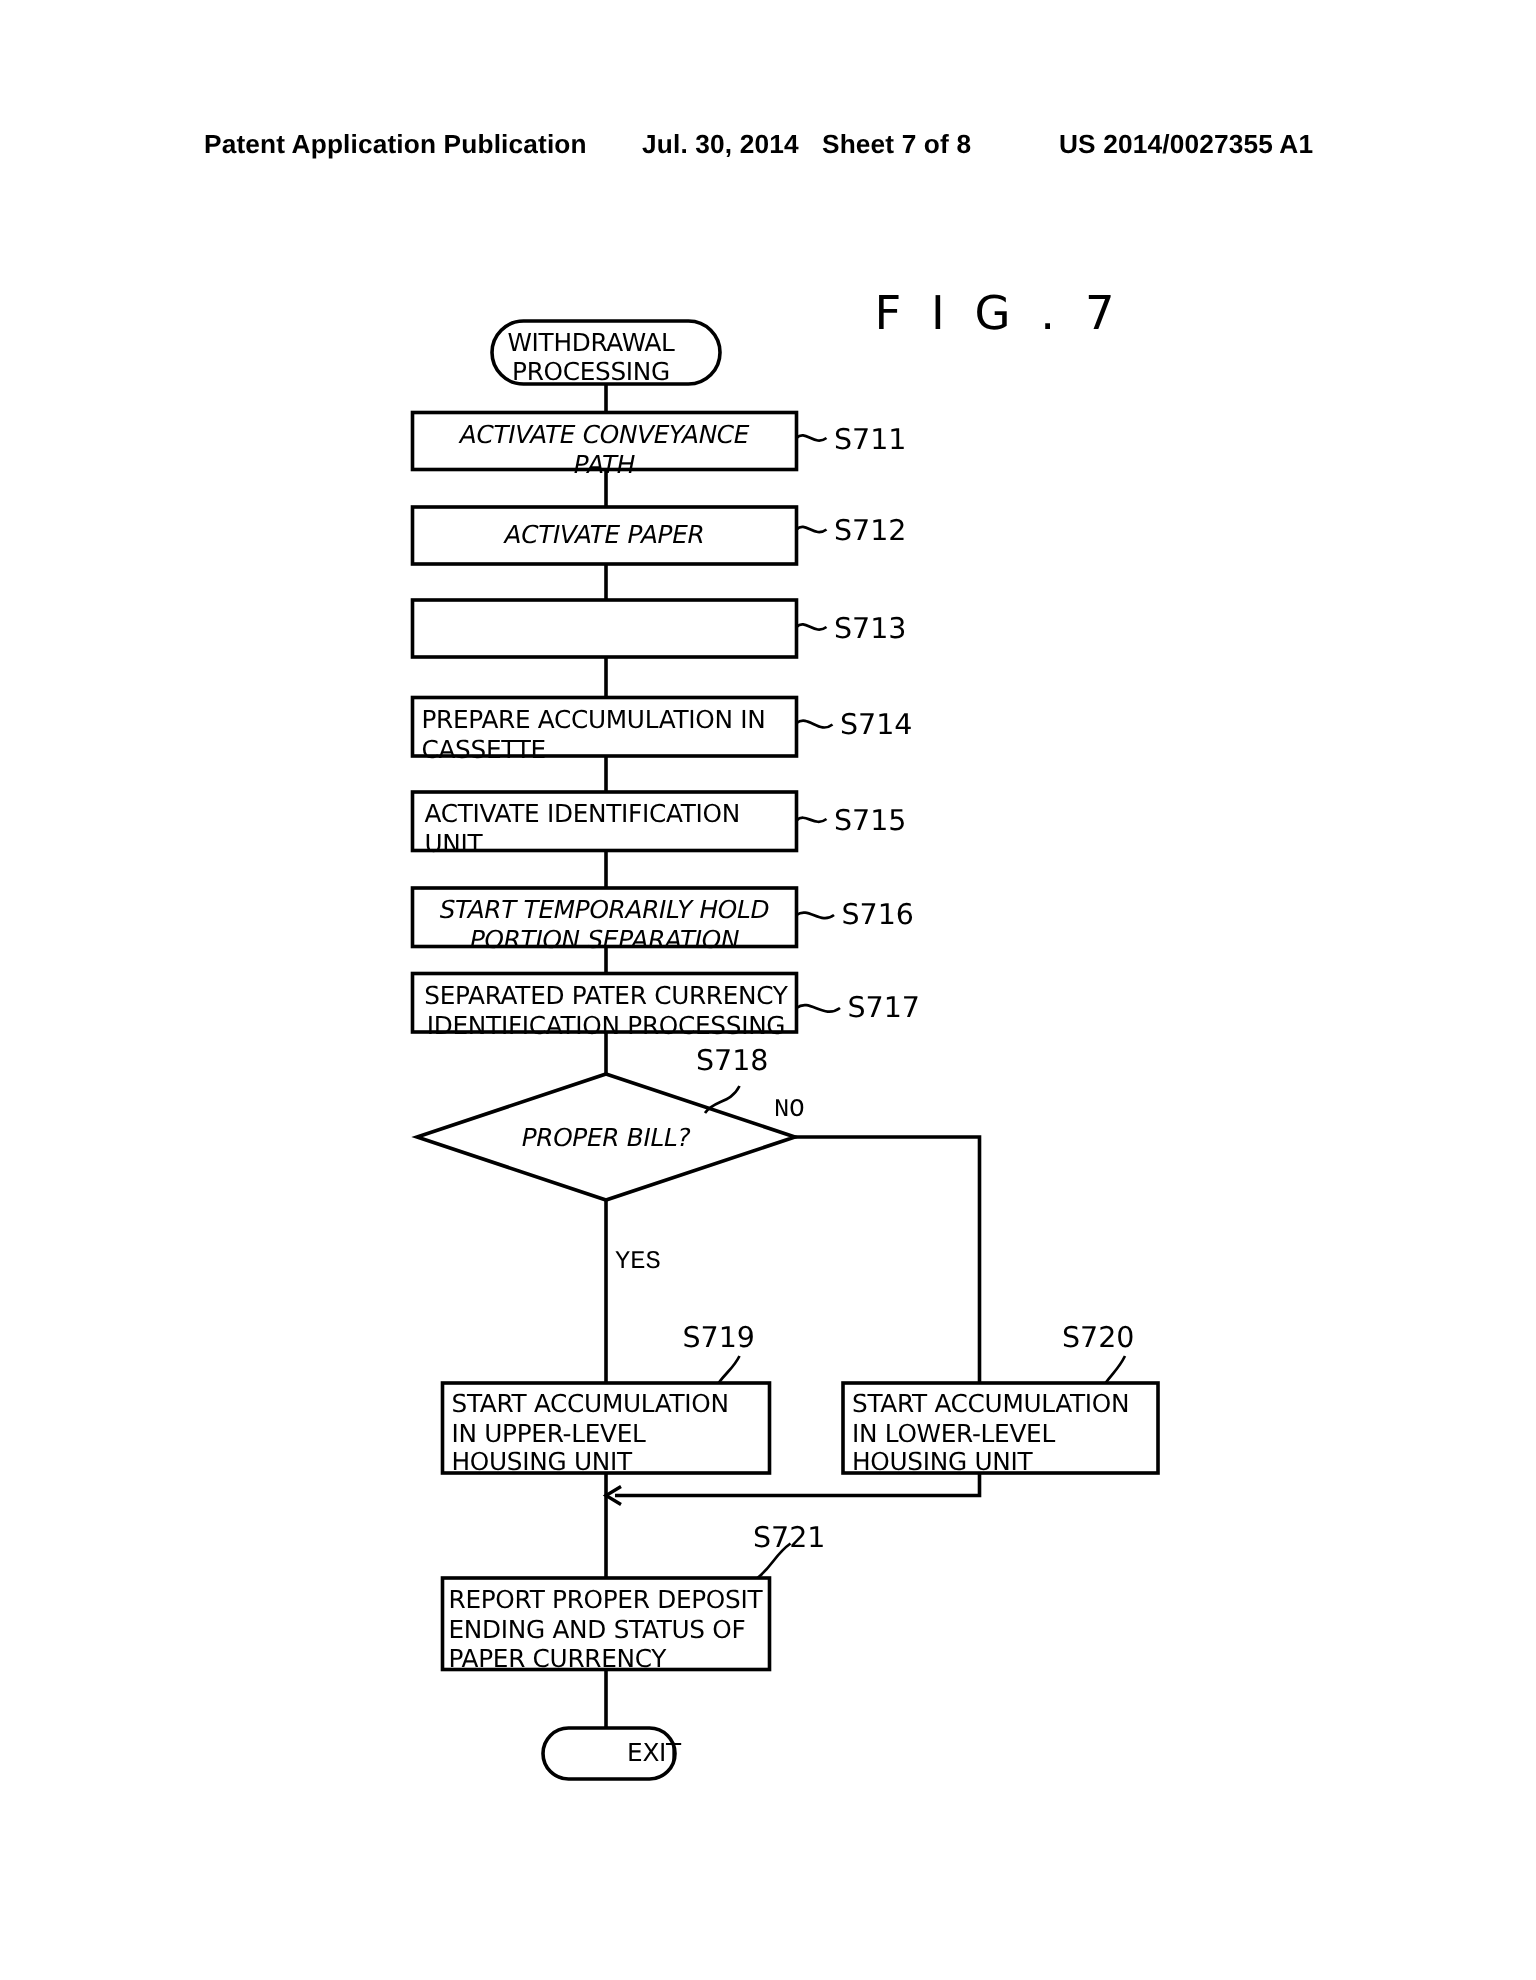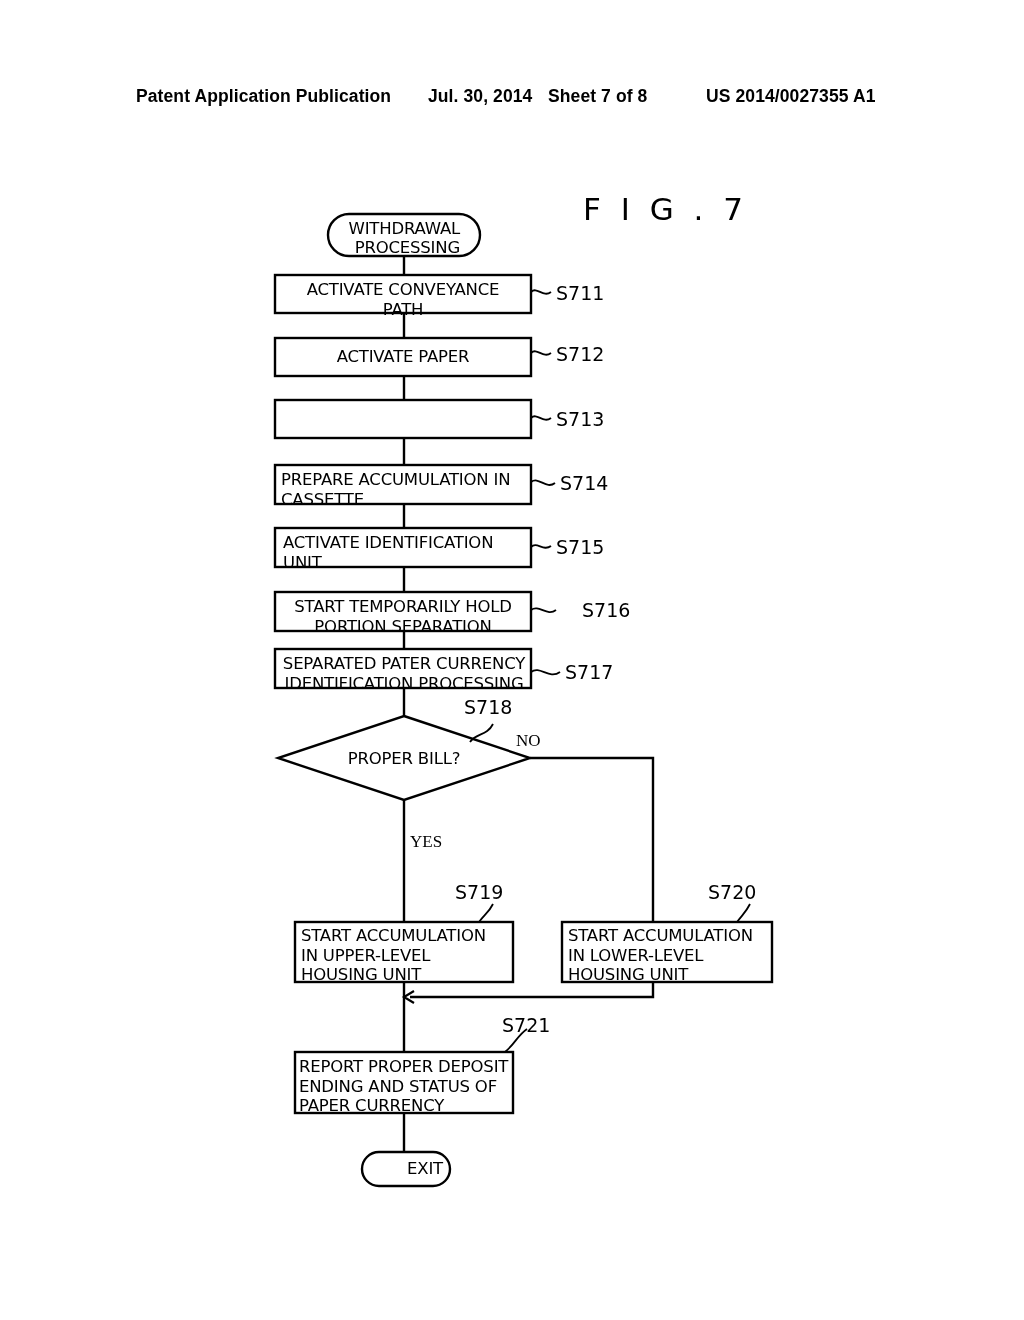--- a/index.html
+++ b/index.html
@@ -83,38 +83,39 @@
     position: absolute;
     font-family: "DejaVu Sans", sans-serif;
     font-size: 16.5px;
     line-height: 19.5px;
     color: #000000;
     white-space: pre;
     letter-spacing: -0.2px;
   }
   .node-text.center {
     text-align: center;
+    font-style: italic;
   }
   .node-text.left {
     text-align: left;
   }
 
   
   .step-label {
     position: absolute;
     font-family: "DejaVu Sans", sans-serif;
     font-size: 19px;
     letter-spacing: 0px;
     white-space: nowrap;
   }
 
   
   .branch-label {
     position: absolute;
-    font-family: Liberation Serif, serif;
+    font-family: Liberation Mono, monospace;
     font-size: 17px;
     white-space: nowrap;
   }
 
   
   .term-text {
     position: absolute;
     font-family: "DejaVu Sans", sans-serif;
     font-size: 16.5px;
     line-height: 19px;
@@ -203,24 +204,24 @@
       <path d="M531,547 C537,541 543,552 551,546"></path>
       <path d="M531,610 C539,604 547,617 556,610"></path>
       <path d="M531,672 C540,665 549,680 560,672"></path>
       <path d="M470,742 C476,733 487,736 493,724"></path>
       <path d="M479,922 C485,914 489,912 493,904"></path>
       <path d="M737,922 C743,914 746,912 750,904"></path>
       <path d="M505,1052 C515,1044 517,1036 527,1029"></path>
     </g>
   </svg>
 
-  <div class="term-text" style="left:328px; top:219px; width:132px;text-align:right;">WITHDRAWAL
+  <div class="term-text" style="left:328px; top:219px; width:132px;">WITHDRAWAL
 PROCESSING</div>
 
-  <div class="term-text" style="left:361px; top:1159px; width:88px;padding-left:20px;">EXIT</div>
+  <div class="term-text" style="left:372px; top:1159px; width:88px;padding-left:20px;">EXIT</div>
 
   <div class="node-text center" style="left:281px; top:280px; width:244px;">ACTIVATE CONVEYANCE
 PATH</div>
 
   <div class="node-text center" style="left:281px; top:347px; width:244px;">ACTIVATE PAPER</div>
 
 
   <div class="node-text left" style="left:281px; top:470px; width:252px;">PREPARE ACCUMULATION IN
 CASSETTE</div>
 
@@ -245,21 +246,21 @@
 
   <div class="node-text left" style="left:299px; top:1057px; width:214px;">REPORT PROPER DEPOSIT
 ENDING AND STATUS OF
 PAPER CURRENCY</div>
 
   <div class="step-label" style="left:556px; top:282px;">S711</div>
   <div class="step-label" style="left:556px; top:343px;">S712</div>
   <div class="step-label" style="left:556px; top:408px;">S713</div>
   <div class="step-label" style="left:560px; top:472px;">S714</div>
   <div class="step-label" style="left:556px; top:536px;">S715</div>
-  <div class="step-label" style="left:561px; top:599px;margin-left:21px;">S716</div>
+  <div class="step-label" style="left:561px; top:599px;">S716</div>
   <div class="step-label" style="left:565px; top:661px;">S717</div>
   <div class="step-label" style="left:464px; top:696px;">S718</div>
   <div class="step-label" style="left:455px; top:881px;">S719</div>
   <div class="step-label" style="left:708px; top:881px;">S720</div>
   <div class="step-label" style="left:502px; top:1014px;">S721</div>
 
   <div class="branch-label" style="left:516px; top:731px;">NO</div>
   <div class="branch-label" style="left:410px; top:832px;">YES</div>
 
 </div>

